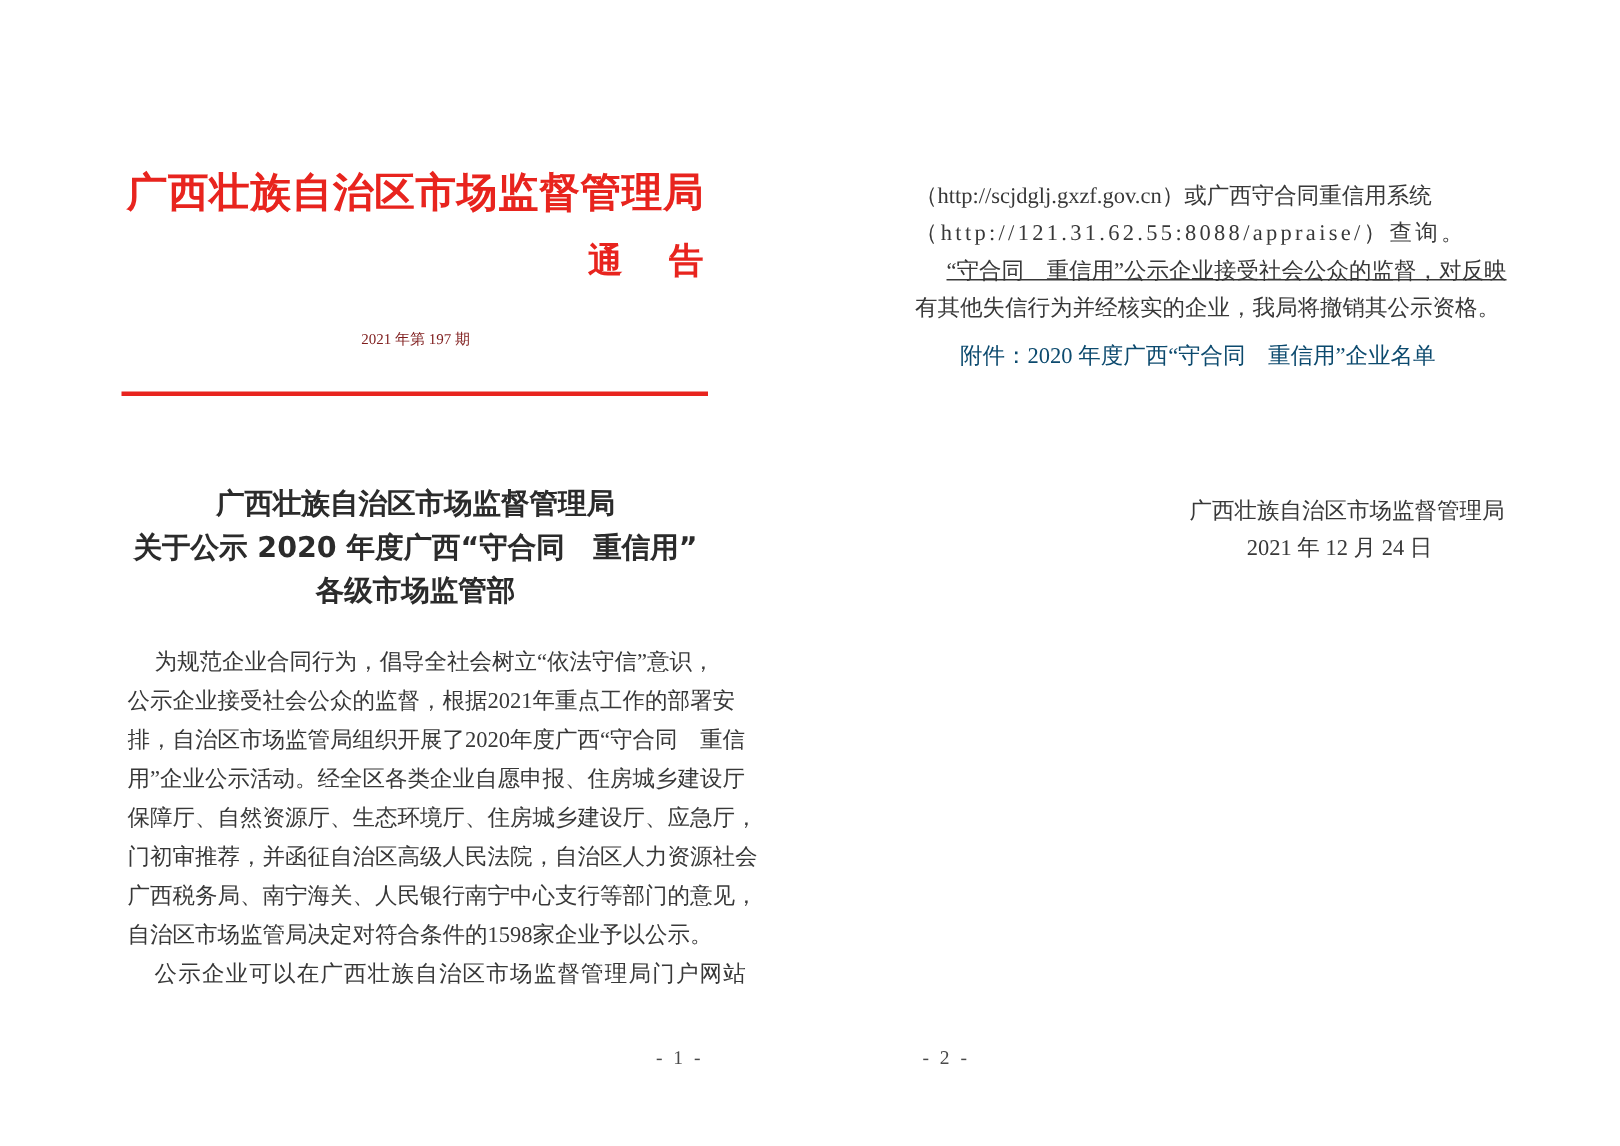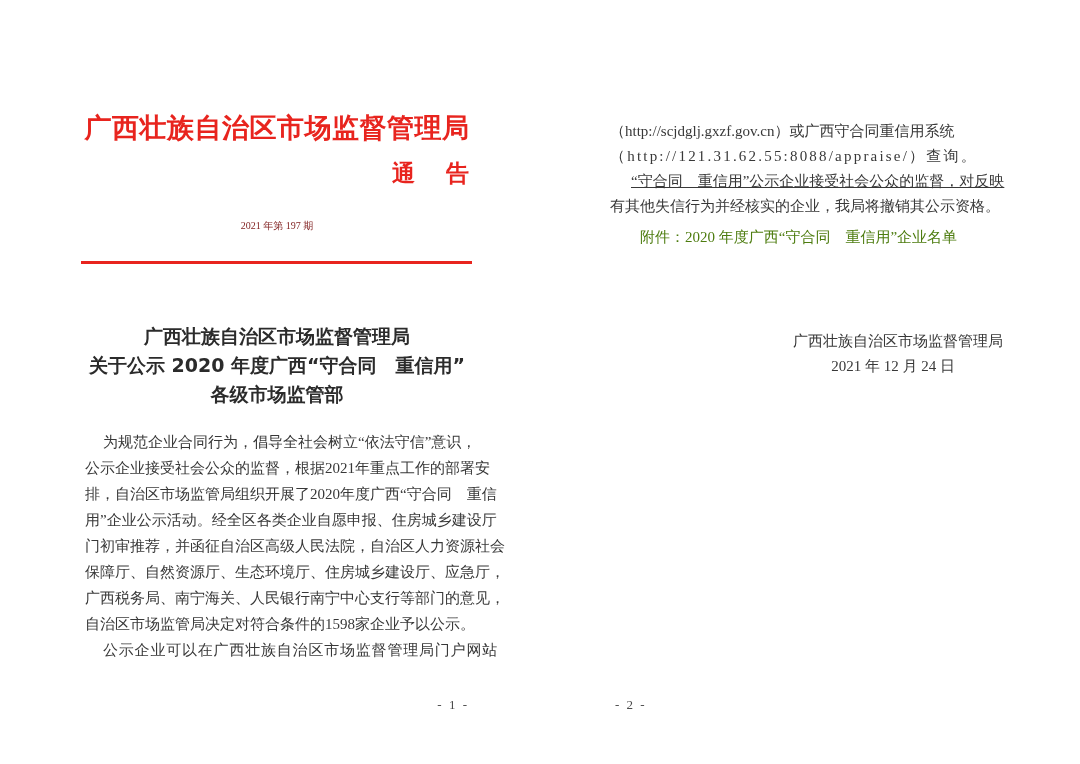--- a/index.html
+++ b/index.html
@@ -63,21 +63,21 @@
   .body-2 { top: 105px; left: 0; width: 398px; line-height: 25px; margin-top: 14px; }
   .bl { height: inherit; }
   .ind  { padding-left: 18px; }
   .ind-r{ padding-left: 21px; text-decoration: underline; }
   .stretch { letter-spacing: 0.8px; }
   .spread  { letter-spacing: 2.2px; }
 
   
   .attachment {
     position: absolute; top: 228px; left: 30px;
-    font-size: 15px; color: #4d7c0f; white-space: nowrap;
+    font-size: 15px; color: #0c4a6e; white-space: nowrap;
   }
   .signature {
     position: absolute; top: 329px; left: 183px; width: 200px;
     text-align: center; font-size: 15px; line-height: 25px;
     color: #383838; white-space: nowrap;
   }
 
   
   .pagenum {
     position: absolute; top: 697px;
@@ -105,22 +105,22 @@
       <div>广西壮族自治区市场监督管理局</div>
       <div>关于公示 2020 年度广西“守合同　重信用”</div>
       <div>各级市场监管部</div>
     </div>
 
     <div class="body-block body-1">
       <div class="bl ind">为规范企业合同行为，倡导全社会树立“依法守信”意识，</div>
       <div class="bl">公示企业接受社会公众的监督，根据2021年重点工作的部署安</div>
       <div class="bl">排，自治区市场监管局组织开展了2020年度广西“守合同　重信</div>
       <div class="bl">用”企业公示活动。经全区各类企业自愿申报、住房城乡建设厅</div>
+      <div class="bl">保障厅、自然资源厅、生态环境厅、住房城乡建设厅、应急厅，</div>
       <div class="bl">门初审推荐，并函征自治区高级人民法院，自治区人力资源社会</div>
-      <div class="bl">保障厅、自然资源厅、生态环境厅、住房城乡建设厅、应急厅，</div>
       <div class="bl">广西税务局、南宁海关、人民银行南宁中心支行等部门的意见，</div>
       <div class="bl">自治区市场监管局决定对符合条件的1598家企业予以公示。</div>
       <div class="bl ind stretch">公示企业可以在广西壮族自治区市场监督管理局门户网站</div>
     </div>
 
     <div class="pagenum pn1">- 1 -</div>
   </section>
 
   <section class="page page-2">
 

